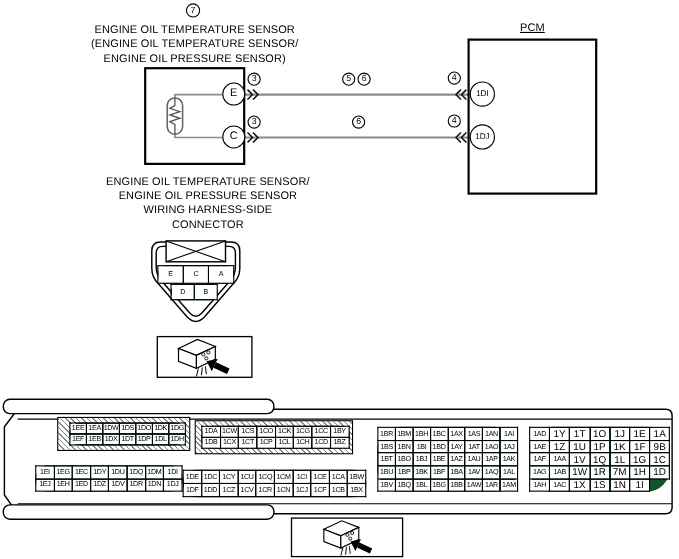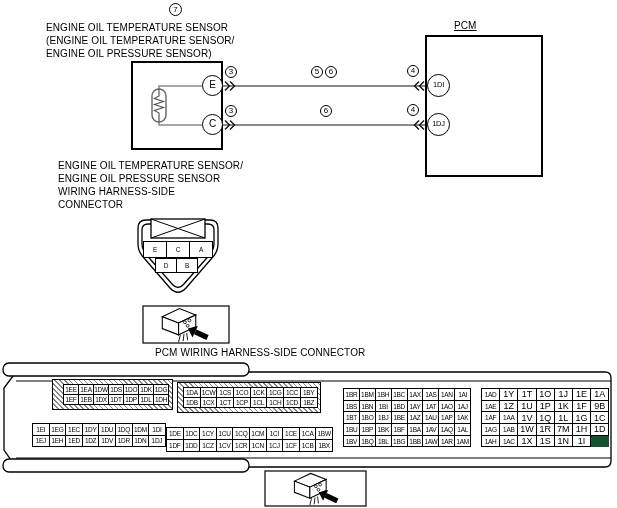--- a/index.html
+++ b/index.html
@@ -1,30 +1,30 @@
 <!DOCTYPE html>
 <html><head>
 <meta charset="utf-8">
 <style>
   html,body{margin:0;padding:0;background:#fff;}
   *{box-sizing:border-box;}
   #page{position:relative;width:617px;height:508px;background:#fff;overflow:hidden;
         font-family:"Liberation Sans",sans-serif;color:#000;}
   svg.art{position:absolute;left:0;top:0;}
-  .lbl{position:absolute;text-align:left;font-size:10px;line-height:13px;white-space:pre-line;letter-spacing:0.1px;}
+  .lbl{position:absolute;text-align:center;font-size:10px;line-height:13px;white-space:pre-line;letter-spacing:0.1px;}
   .box{position:absolute;border:2px solid #000;background:transparent;}
   .marker{position:absolute;width:12px;height:12px;border:1px solid #000;border-radius:50%;
           background:#fff;font-size:8px;line-height:10px;text-align:center;}
   .terminal{position:absolute;width:21px;height:21px;border:1.5px solid #000;border-radius:50%;
           background:#fff;font-size:10px;line-height:18px;text-align:center;}
   .pcm-terminal{position:absolute;width:23px;height:23px;border:1.5px solid #000;border-radius:50%;
           background:#fff;font-size:7.5px;line-height:20px;text-align:center;letter-spacing:-0.2px;}
   .hatch{position:absolute;border:1px solid #000;
          background:repeating-linear-gradient(45deg,#888 0px,#888 1px,#fff 1px,#fff 3.5px);}
-  table.pins{position:absolute;border-collapse:collapse;table-layout:fixed;background:#14532d;}
+  table.pins{position:absolute;border-collapse:collapse;table-layout:fixed;background:#14532d;border-radius:21px;}
   table.pins td{border:1px solid #000;background:#fff;text-align:center;vertical-align:middle;
          padding:0;overflow:hidden;white-space:nowrap;font-size:6.5px;letter-spacing:-0.3px;}
   .grid-a td{width:15px;height:10px;}
   .grid-c td{width:16.7px;height:10px;}
   .grid-b td{width:16.6px;height:11.5px;}
   .grid-d td{width:16.6px;height:12px;}
   .grid-e td{width:15.9px;height:11.7px;}
   .grid-f td{width:18.2px;height:11.7px;font-size:6.2px;}
   .grid-f td.short{font-size:9px;letter-spacing:0;}
   .grid-eca td{width:23px;height:16px;font-size:10px;border:1.5px solid #000;letter-spacing:0;}
@@ -132,21 +132,20 @@
     </table>
   <table class="pins grid-db" style="left:155px;top:258px;">
       <tbody>
         <tr>
           <td class="short">D</td>
           <td class="short">B</td>
         </tr>
       </tbody>
     </table>
 
-  <div class="lbl" style="left:155px;top:346px;width:310px;">PCM WIRING HARNESS-SIDE CONNECTOR</div>
 
   <div class="hatch" style="left:52px;top:379px;width:121px;height:31px;"></div>
   <div class="hatch" style="left:177px;top:382px;width:144px;height:31px;"></div>
 
   <table class="pins grid-a" style="left:63px;top:384px;">
       <tbody>
         <tr>
           <td>1EE</td>
           <td>1EA</td>
           <td>1DW</td>

